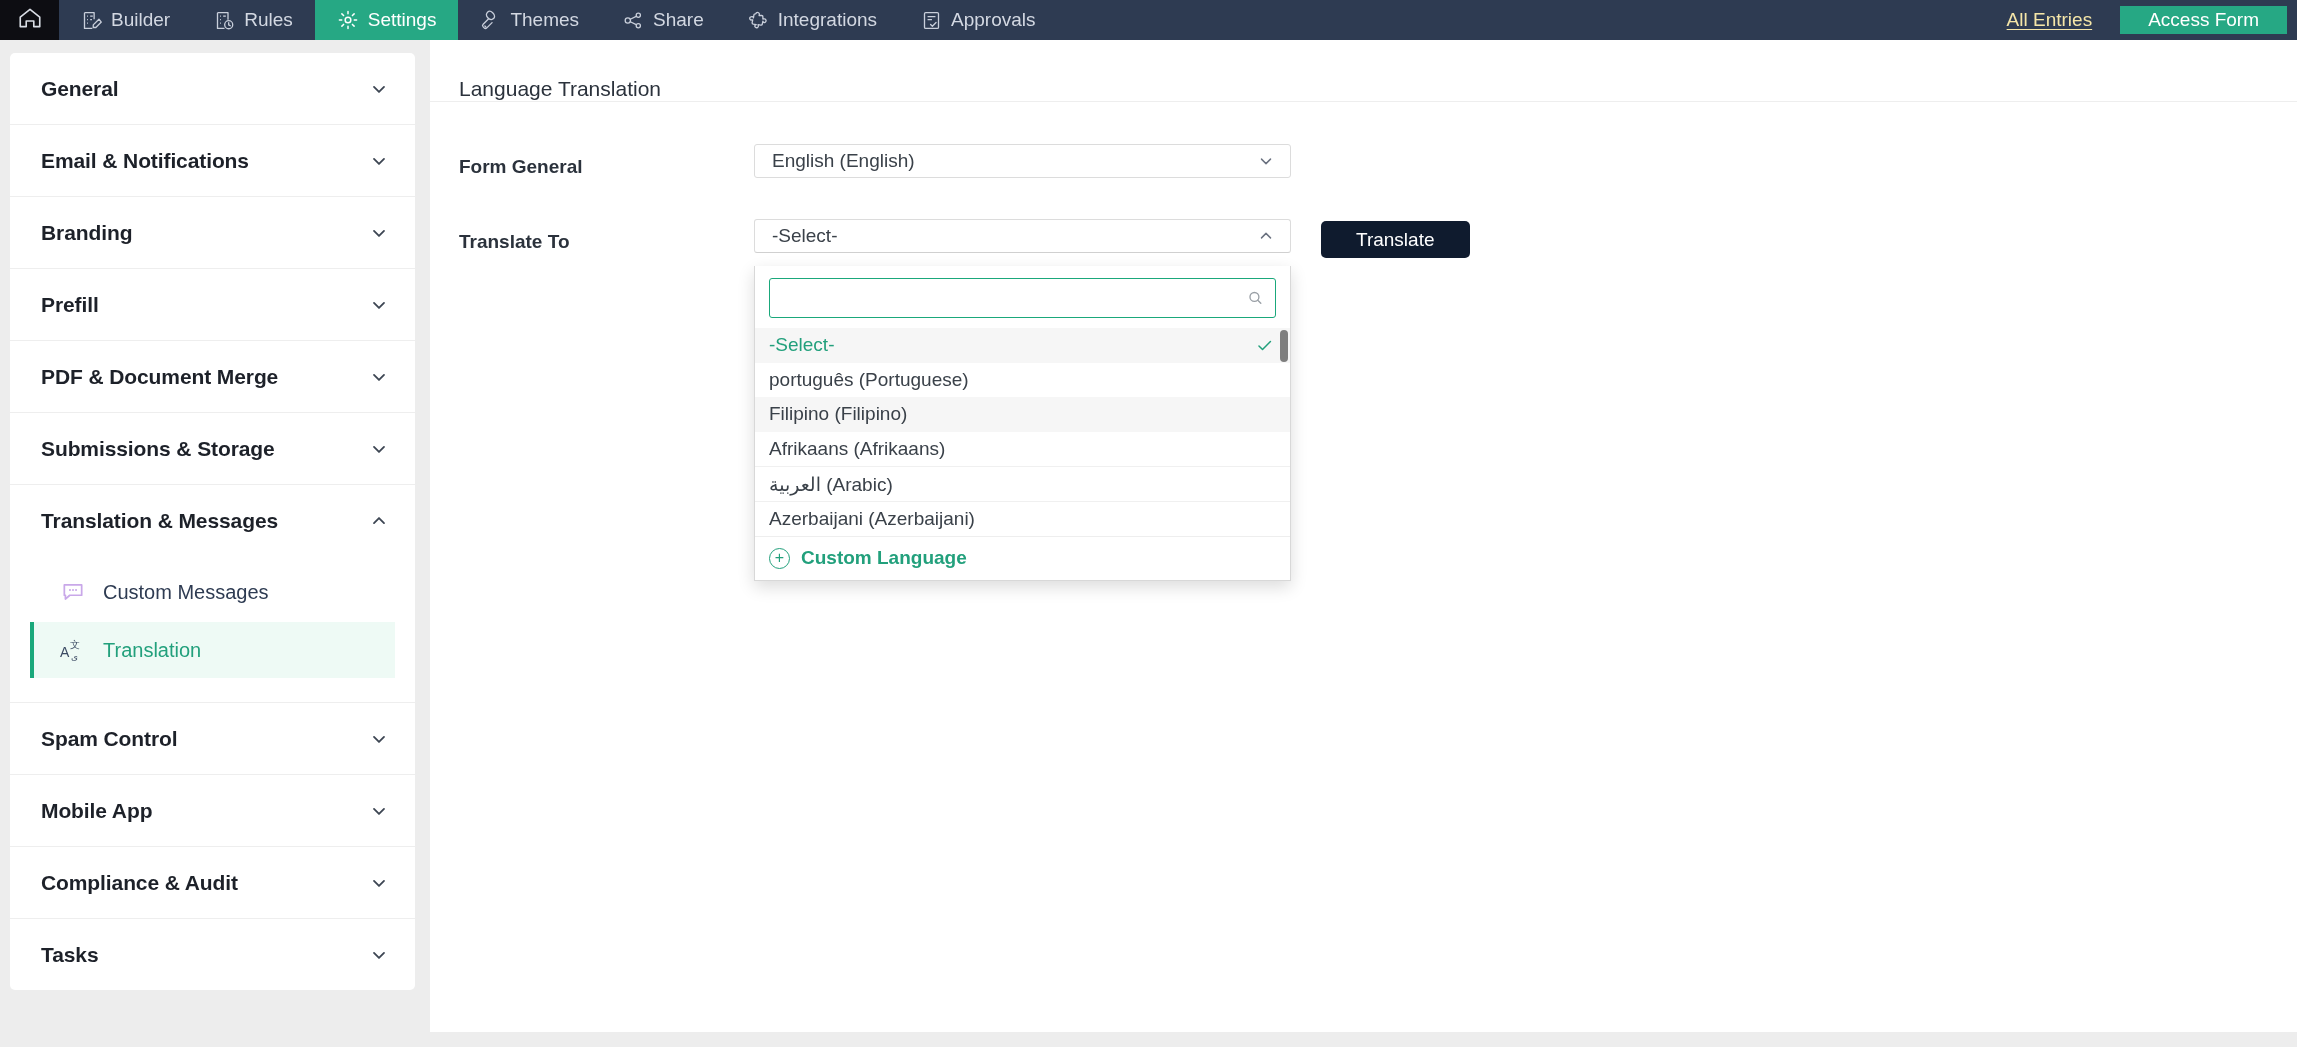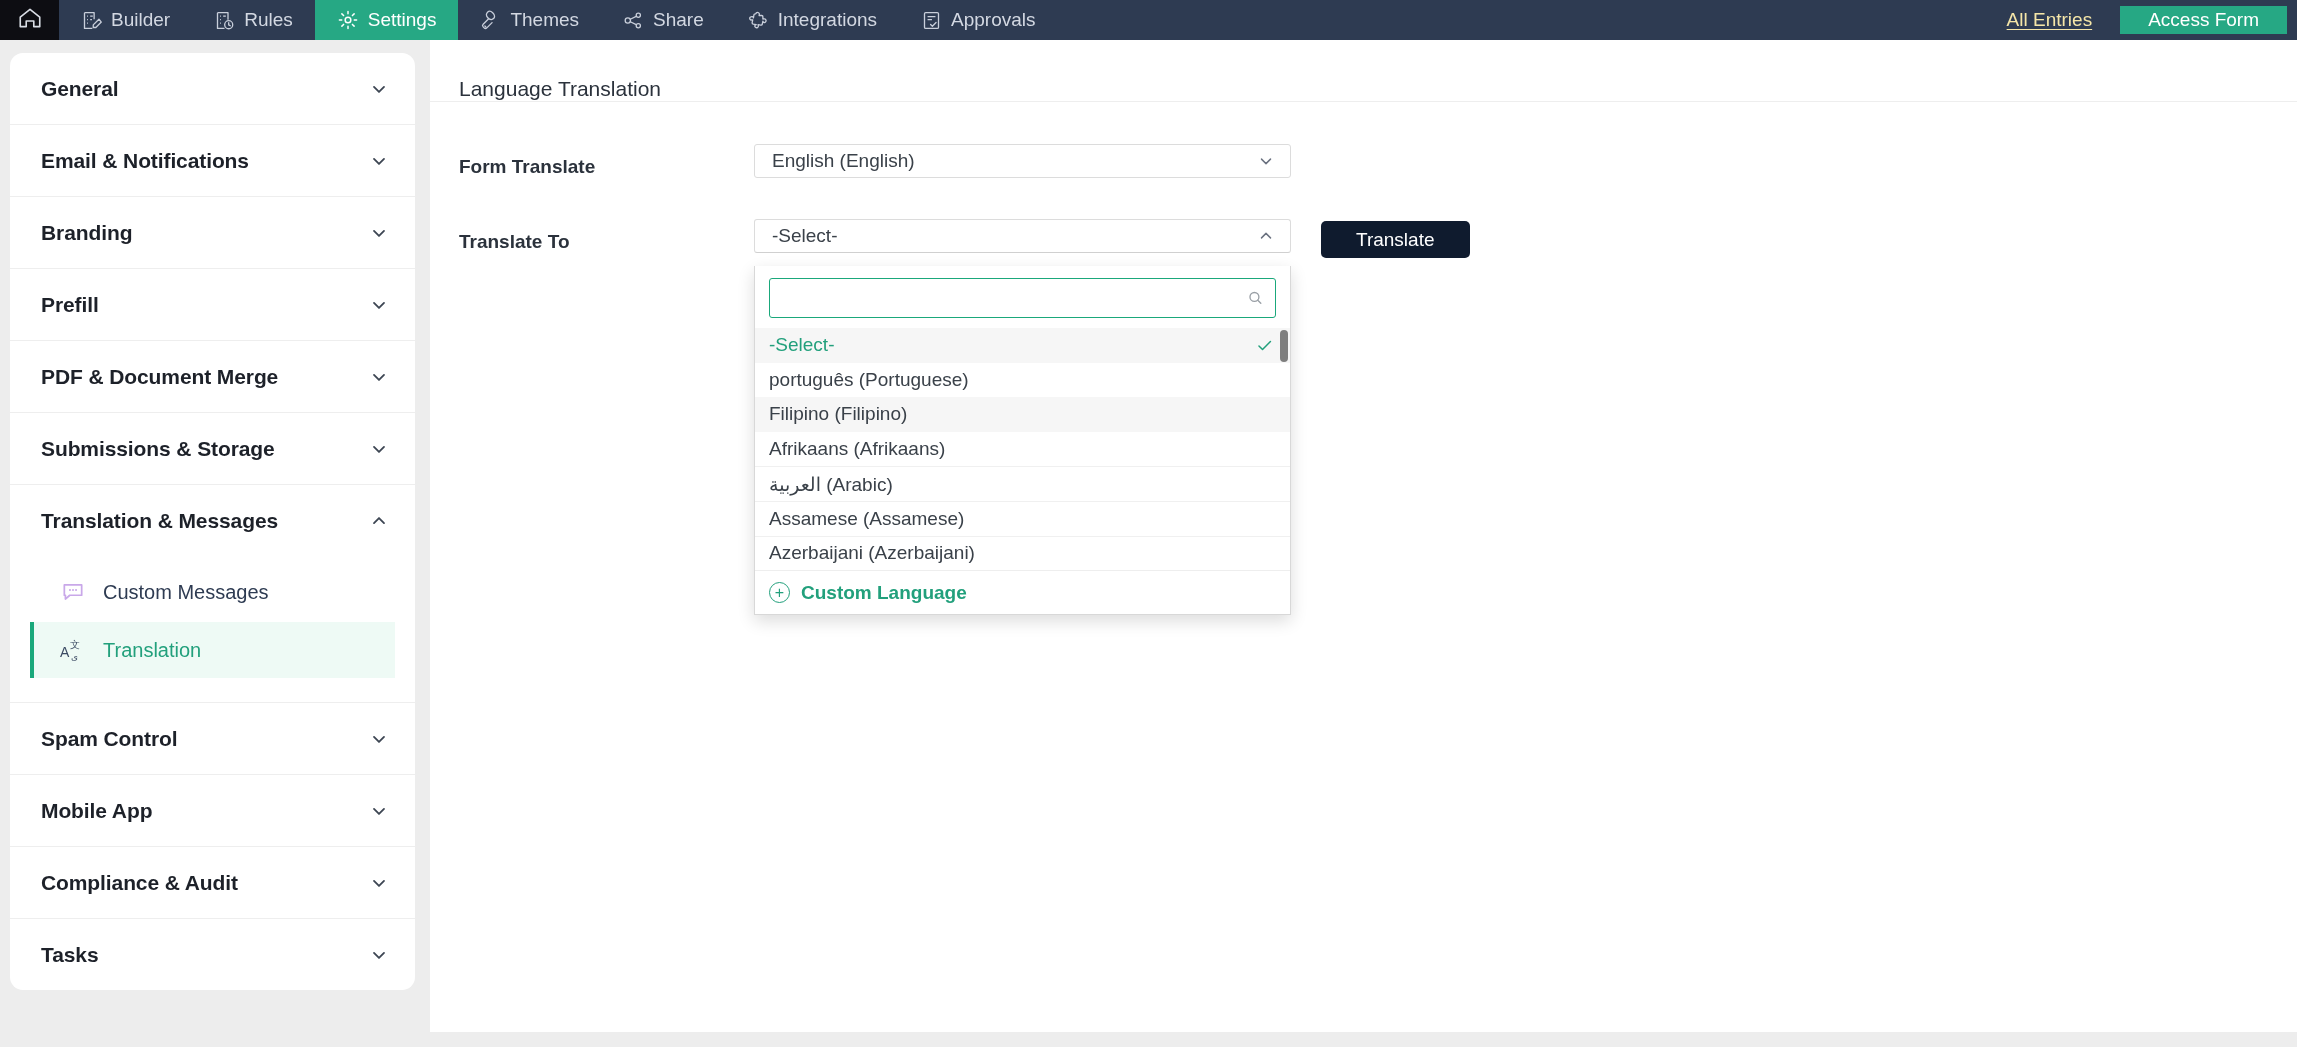--- a/index.html
+++ b/index.html
@@ -78,21 +78,21 @@
   
   #sidebar {
     width: 430px;
     flex: 0 0 430px;
     padding: 13px 15px 16px 10px;
     height: 100%;
     overflow: hidden;
   }
   #sidebar-card {
     background: #ffffff;
-    border-radius: 13px;
+    border-radius: 5px;
     overflow: hidden;
   }
   .sb-group { border-bottom: 1px solid #eeeeee; }
   .sb-group:last-child { border-bottom: none; }
   .sb-head {
     height: 71px;
     display: flex;
     align-items: center;
     justify-content: space-between;
     padding: 0 26px 0 31px;
@@ -551,21 +551,21 @@
 
   <div id="main">
 
     <div id="main-header">
       <span id="page-title">Language Translation</span>
     </div>
 
     <div id="form-area">
 
       <div class="frow">
-        <div class="flabel">Form Translate</div>
+        <div class="flabel">Form General</div>
         <div class="fctl">
           <div class="select-box">
             <span>English (English)</span>
             <span class="sel-chev">
               <svg width="18" height="18" viewBox="0 0 24 24" fill="none" stroke="#6b7280" stroke-width="1.9" stroke-linecap="round" stroke-linejoin="round">
                   <path d="M6 9.5l6 6 6-6"></path>
                 </svg>
             </span>
           </div>
         </div>
@@ -618,23 +618,20 @@
               </div>
 
               <div class="dd-opt">
                 <span>Afrikaans (Afrikaans)</span>
               </div>
 
               <div class="dd-opt sep">
                 <span>العربية (Arabic)</span>
               </div>
 
-              <div class="dd-opt sep">
-                <span>Assamese (Assamese)</span>
-              </div>
 
               <div class="dd-opt sep">
                 <span>Azerbaijani (Azerbaijani)</span>
               </div>
 
               <div id="dd-scrollbar">
                 <div id="dd-thumb"></div>
               </div>
             </div>
 

